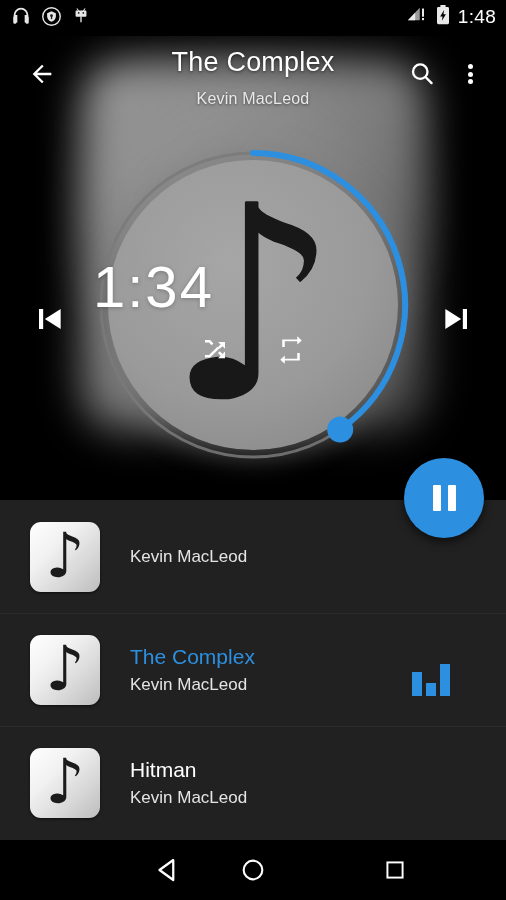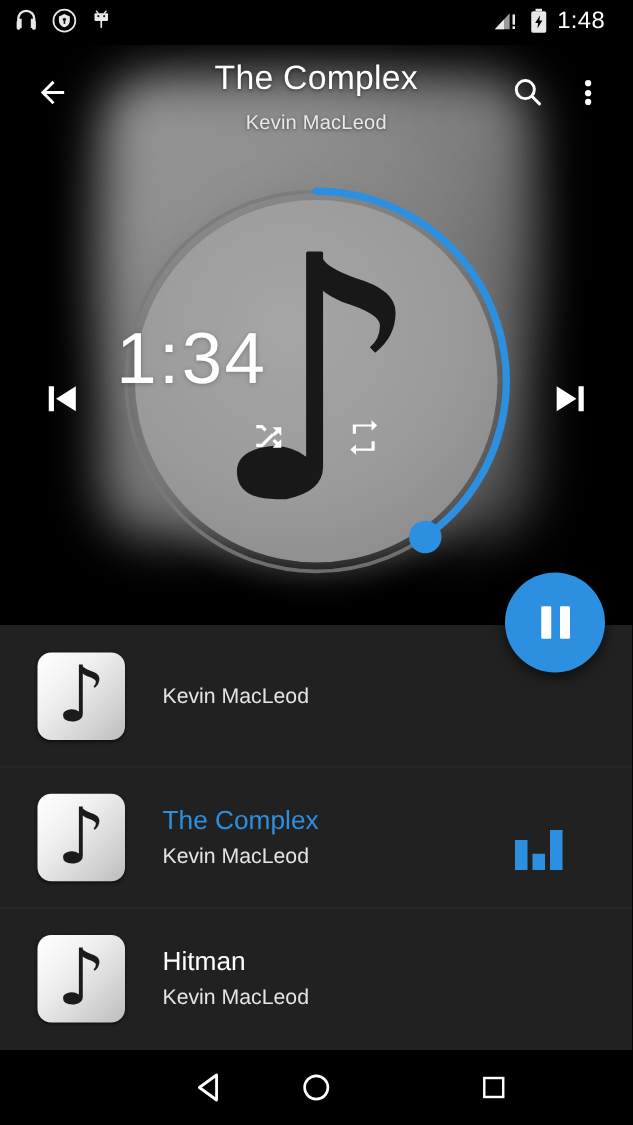--- a/index.html
+++ b/index.html
@@ -17,21 +17,21 @@
   }
 
   
   #status-bar {
     position:absolute; top:0; left:0;
     width:506px; height:36px;
     background:#000;
     z-index:50;
   }
   .sb-left { position:absolute; left:10px; top:5px; display:flex; align-items:center; gap:9px; }
-  .sb-right { position:absolute; right:22px; top:4px; display:flex; align-items:center; gap:7px; }
+  .sb-right { position:absolute; right:10px; top:4px; display:flex; gap:7px; }
   .sb-time {
     color:#fff; font-size:19px; font-weight:400; letter-spacing:.3px;
     line-height:26px;
   }
   .sb-icon { display:block; }
 
   
   #player {
     position:absolute; top:0; left:0;
     width:506px; height:500px;

